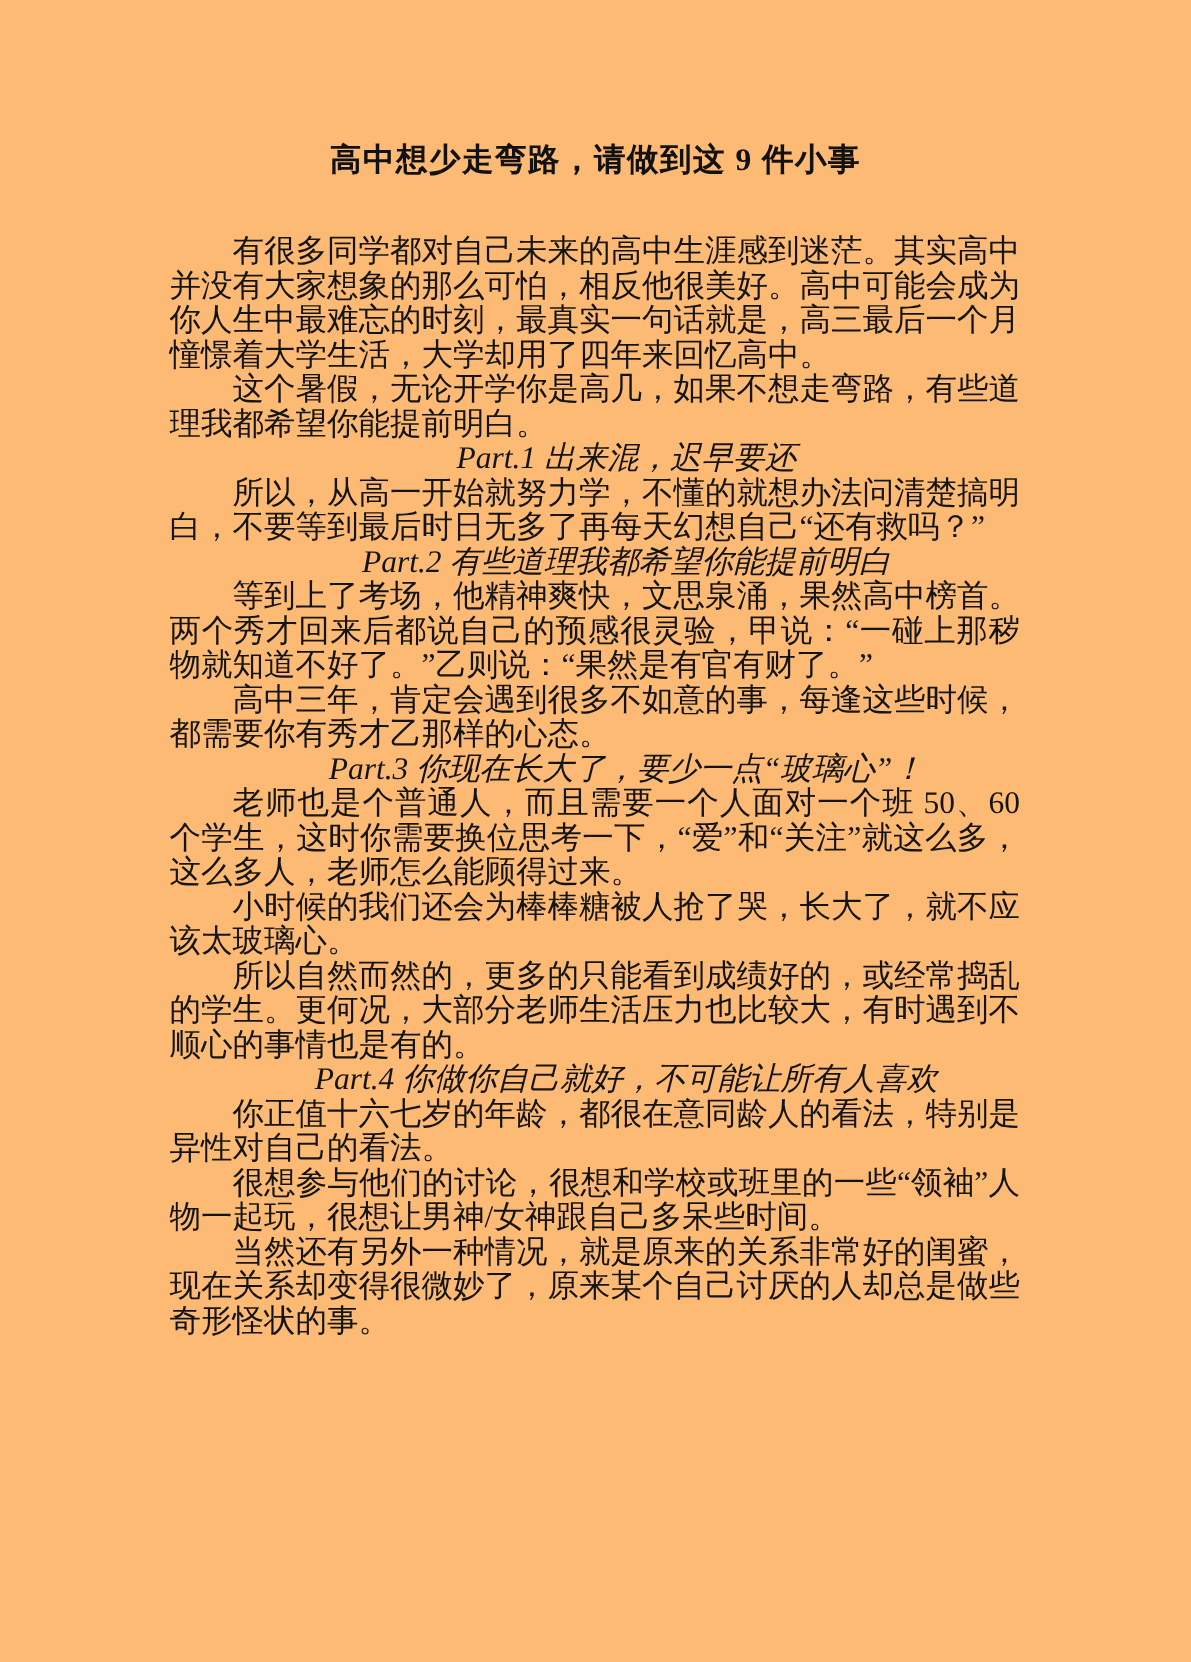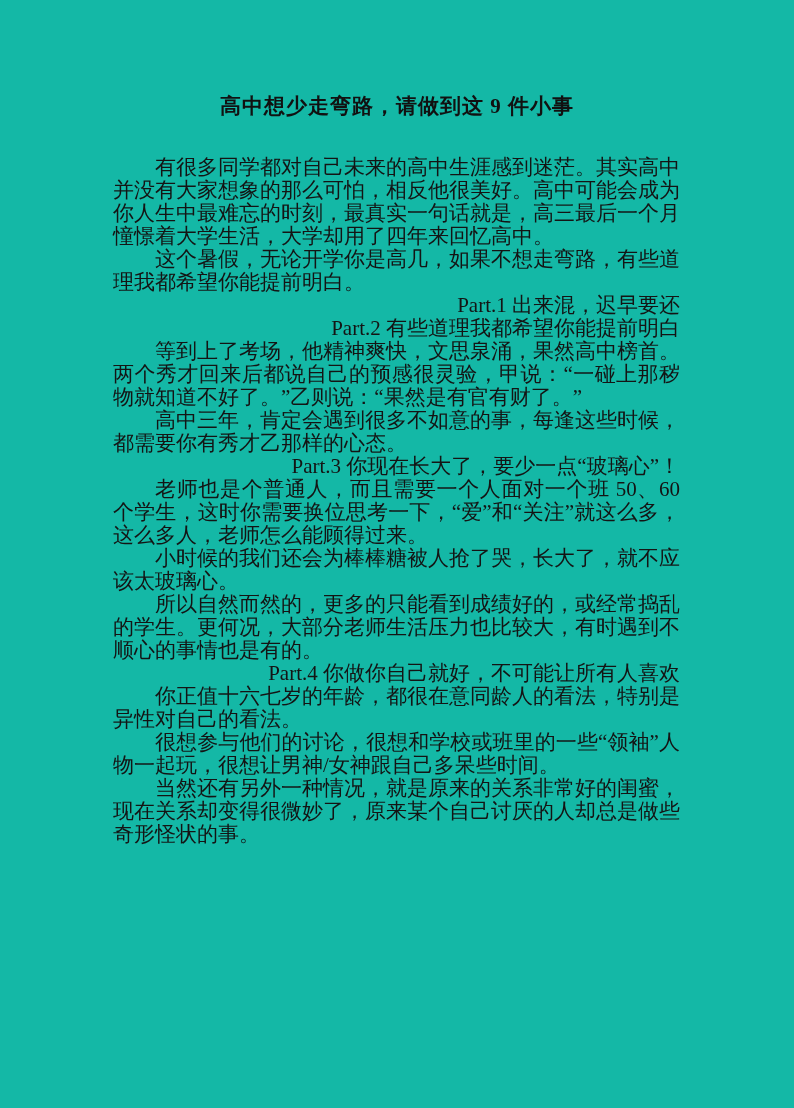--- a/index.html
+++ b/index.html
@@ -4,21 +4,21 @@
 <style>
   html, body {
     margin: 0;
     padding: 0;
     background: #ffffff;
   }
   .page {
     position: relative;
     width: 794px;
     height: 1108px;
-    background: #14b8a6;
+    background: #fdba74;
     overflow: hidden;
     font-family: "Liberation Serif", "DejaVu Serif", serif;
     color: #141414;
     box-sizing: border-box;
   }
   .doc-title {
     margin: 0;
     padding-top: 92px;
     text-align: center;
     font-size: 21px;
@@ -34,33 +34,35 @@
   .doc-body p {
     margin: 0;
     font-size: 21px;
     line-height: 23px;
     text-align: justify;
     text-justify: inter-ideograph;
     text-indent: 2em;
     word-break: break-all;
   }
   .doc-body p.part-heading {
-    text-align: right;
+    text-align: center;
+    font-style: italic;
   }
 </style>
 </head>
 <body>
 
 <div class="page">
   <h1 class="doc-title">高中想少走弯路，请做到这 9 件小事</h1>
 
   <div class="doc-body">
     <p>有很多同学都对自己未来的高中生涯感到迷茫。其实高中并没有大家想象的那么可怕，相反他很美好。高中可能会成为你人生中最难忘的时刻，最真实一句话就是，高三最后一个月憧憬着大学生活，大学却用了四年来回忆高中。</p>
     <p>这个暑假，无论开学你是高几，如果不想走弯路，有些道理我都希望你能提前明白。</p>
     <p class="part-heading">Part.1 出来混，迟早要还</p>
+    <p>所以，从高一开始就努力学，不懂的就想办法问清楚搞明白，不要等到最后时日无多了再每天幻想自己“还有救吗？”</p>
     <p class="part-heading">Part.2 有些道理我都希望你能提前明白</p>
     <p>等到上了考场，他精神爽快，文思泉涌，果然高中榜首。两个秀才回来后都说自己的预感很灵验，甲说：“一碰上那秽物就知道不好了。”乙则说：“果然是有官有财了。”</p>
     <p>高中三年，肯定会遇到很多不如意的事，每逢这些时候，都需要你有秀才乙那样的心态。</p>
     <p class="part-heading">Part.3 你现在长大了，要少一点“玻璃心”！</p>
     <p>老师也是个普通人，而且需要一个人面对一个班 50、60 个学生，这时你需要换位思考一下，“爱”和“关注”就这么多，这么多人，老师怎么能顾得过来。</p>
     <p>小时候的我们还会为棒棒糖被人抢了哭，长大了，就不应该太玻璃心。</p>
     <p>所以自然而然的，更多的只能看到成绩好的，或经常捣乱的学生。更何况，大部分老师生活压力也比较大，有时遇到不顺心的事情也是有的。</p>
     <p class="part-heading">Part.4 你做你自己就好，不可能让所有人喜欢</p>
     <p>你正值十六七岁的年龄，都很在意同龄人的看法，特别是异性对自己的看法。</p>
     <p>很想参与他们的讨论，很想和学校或班里的一些“领袖”人物一起玩，很想让男神/女神跟自己多呆些时间。</p>

